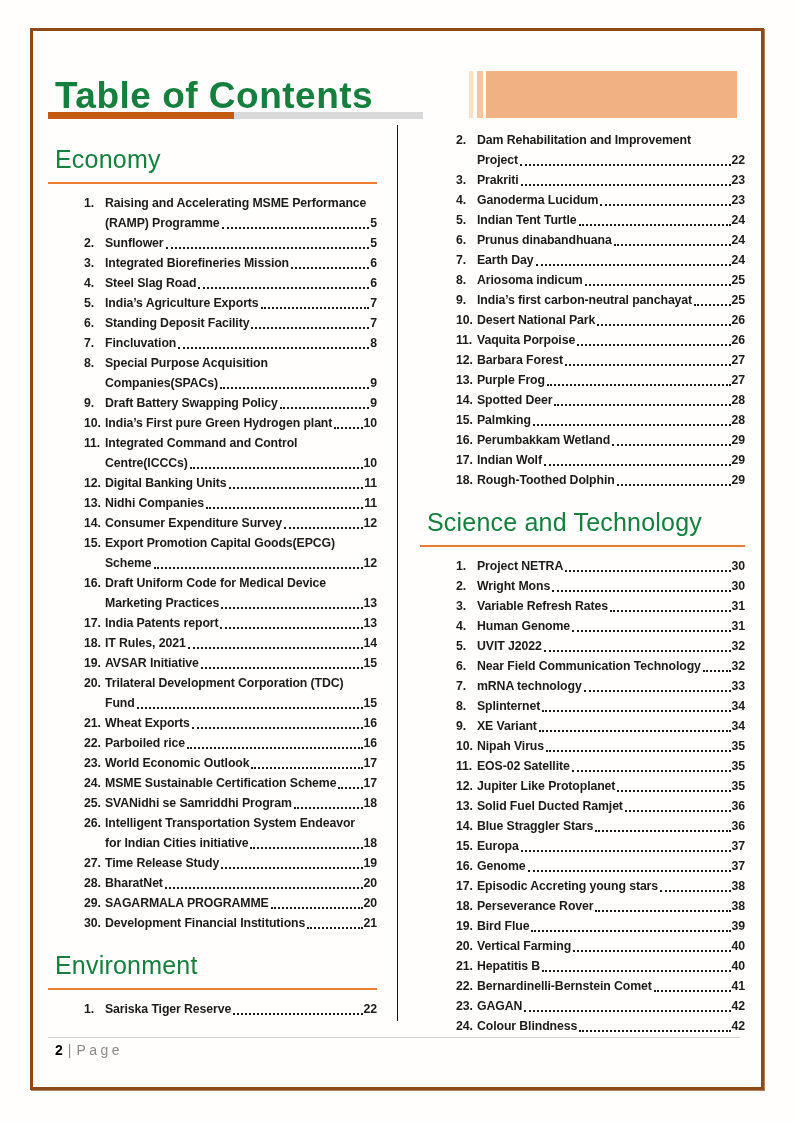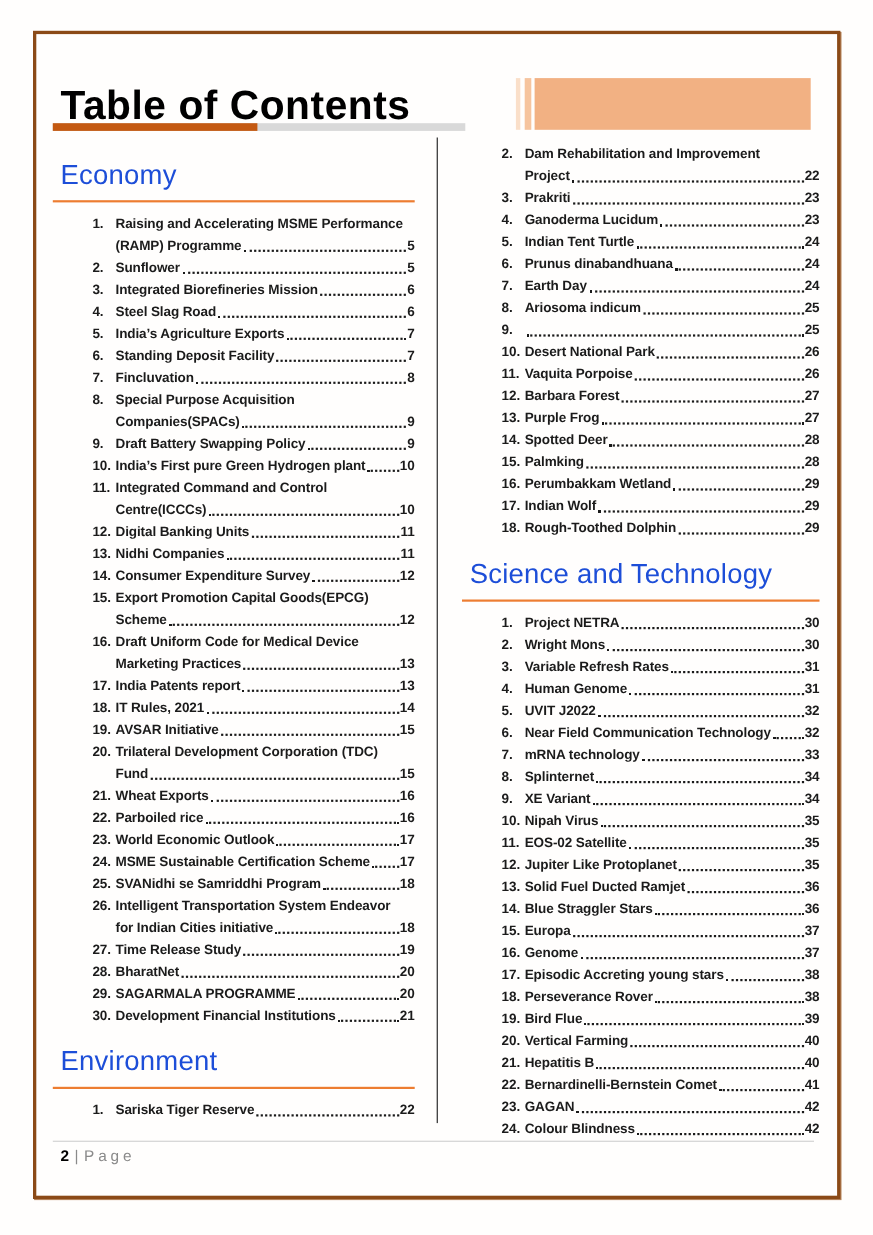--- a/index.html
+++ b/index.html
@@ -7,21 +7,21 @@
     position:relative; width:794px; height:1123px; background:#fffefd;
     font-family:"Liberation Sans", sans-serif; overflow:hidden;
   }
   .frame{
     position:absolute; left:30px; top:28px; width:734px; height:1062px;
     border:3px solid #8B4A17; box-sizing:border-box;
     box-shadow:1px 1px 0 #b5835a;
   }
   .title{
     position:absolute; left:55px; top:50px;
-    font-size:37px; font-weight:700; color:#000000; letter-spacing:0.5px;
+    font-size:37px; font-weight:700; color:#15803d; letter-spacing:0.5px;
     white-space:nowrap;
   }
   .title-rule{
     position:absolute; left:48px; top:112px; width:375px; height:7px;
     background:#D9D9D9;
   }
   .title-rule-orange{ width:186px; height:100%; background:#C45911; }
 
   .banner-stripe-1{ position:absolute; left:469px; top:71px; width:4px;  height:47px; background:#FADFC9; }
   .banner-stripe-2{ position:absolute; left:477px; top:71px; width:6px;  height:47px; background:#F6C49E; }
@@ -29,21 +29,21 @@
 
   .divider{ position:absolute; left:397px; top:125px; width:1px; height:896px; background:#1a1a1a; }
 
   .col{ position:absolute; }
   .col-left { left:48px;  top:143px; width:329px; }
   .col-right{ left:420px; top:118px; width:325px; padding-top:3px; }
 
   .section{ margin-top:16px; }
   .section:first-child{ margin-top:0; }
   .heading{
-    font-size:25px; line-height:32px; font-weight:400; color:#1d4ed8;
+    font-size:25px; line-height:32px; font-weight:400; color:#15803d;
     padding-left:7px; letter-spacing:0.2px; white-space:nowrap;
   }
   .heading-rule{ height:2px; background:#ED7D31; margin:7px 0 0 0; }
   .toc-list{ padding:9px 0 0 36px; }
   .toc-entry{
     display:flex; align-items:flex-start;
     font-size:12.3px; font-weight:700; color:#1b1b1b;
     line-height:20px; letter-spacing:-0.1px;
   }
   .num{ flex:0 0 21px; white-space:nowrap; }
@@ -481,20 +481,21 @@
                 <span class="txt">Ariosoma indicum</span>
                 <span class="leader"></span>
                 <span class="pg">25</span>
               </div>
             </div>
           </div>
           <div class="toc-entry">
             <span class="num">9.</span>
             <div class="entry">
               <div class="line last">
+                <span class="txt">India’s first carbon-neutral panchayat</span>
                 <span class="leader"></span>
                 <span class="pg">25</span>
               </div>
             </div>
           </div>
           <div class="toc-entry">
             <span class="num">10.</span>
             <div class="entry">
               <div class="line last">
                 <span class="txt">Desert National Park</span>

